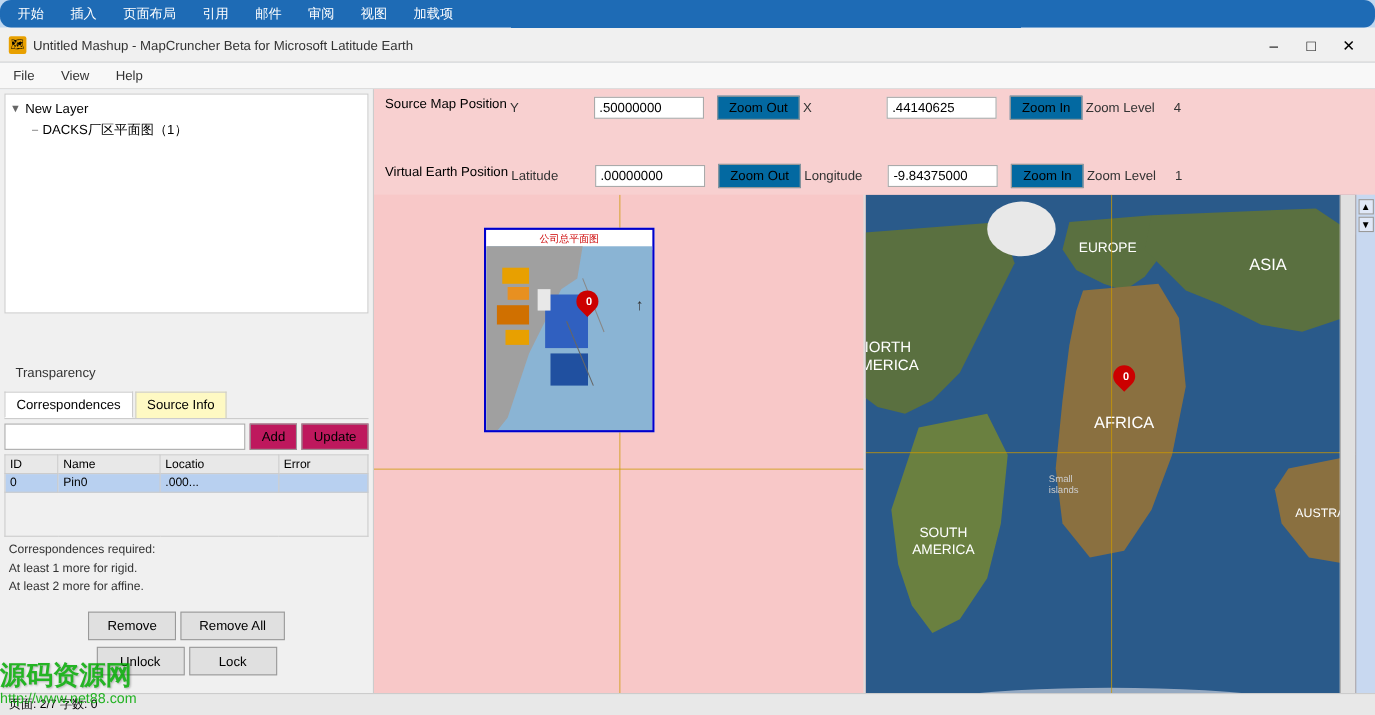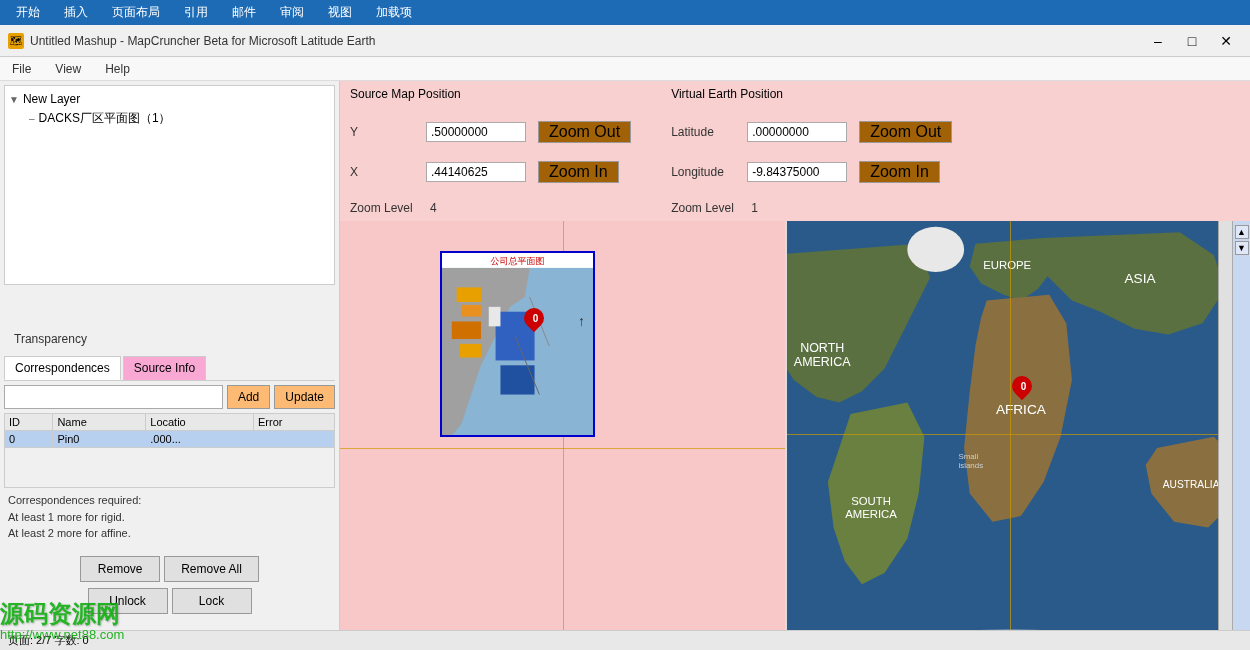--- a/index.html
+++ b/index.html
@@ -52,34 +52,34 @@
     }
     .tree-item { display: flex; align-items: center; gap: 4px; padding: 2px 0; }
     .tree-icon { color: #666; font-size: 10px; }
 
     .transparency-section { padding: 4px 14px; margin-top: 39px; }
     .section-label { font-size: 12px; margin-bottom: 2px; color: #333; }
 
     .tabs { display: flex; border-bottom: 1px solid #ccc; margin: 4px 4px 0; }
     .tab {
       padding: 4px 10px; font-size: 12px; cursor: pointer;
-      background: #f9a8d4; border: 1px solid #ccc; border-bottom: none;
+      background: #fef9c3; border: 1px solid #ccc; border-bottom: none;
       margin-right: 2px;
     }
     .tab.active { background: white; border-bottom: 1px solid white; }
 
     .corr-content { padding: 4px; }
 
     .input-row { display: flex; gap: 4px; margin-bottom: 4px; }
     .corr-input {
       flex: 1; height: 24px; border: 1px solid #aaa; padding: 2px 4px; font-size: 12px;
     }
     .btn-sm {
       height: 24px; padding: 2px 10px; font-size: 12px;
-      background: #fdba74; border: 1px solid #999; cursor: pointer;
+      background: #be185d; border: 1px solid #999; cursor: pointer;
     }
 
     .corr-table {
       width: 100%; border-collapse: collapse; font-size: 11px;
       border: 1px solid #ccc;
     }
     .corr-table th {
       background: #e8e8e8; padding: 2px 4px;
       border: 1px solid #ccc; text-align: left; font-weight: normal;
     }
@@ -107,31 +107,31 @@
     .map-area {
       flex: 1; display: flex; flex-direction: column; background: #f8d0d0;
       position: relative; overflow: hidden;
     }
 
     .map-top-bar {
       display: flex; align-items: flex-start; padding: 6px 10px;
       background: #f8d0d0; gap: 40px; flex-wrap: wrap;
     }
 
-    .map-info-group { display: flex; flex-direction: column; gap: 18px; }
+    .map-info-group { display: flex; flex-direction: row; gap: 3px; }
     .map-info-row { display: flex; align-items: center; gap: 6px; }
     .map-label { font-size: 12px; color: #333; width: 70px; }
     .map-value-input {
       width: 100px; height: 20px; font-size: 12px;
       border: 1px solid #aaa; padding: 1px 4px; background: white;
     }
     .map-zoom-value { font-size: 12px; color: #333; margin-left: 4px; }
     .zoom-btn {
-      height: 22px; padding: 1px 10px; font-size: 16px;
-      background: #a16207; border: 1px solid #999; cursor: pointer;
+      height: 22px; padding: 1px 10px; font-size: 12px;
+      background: #0369a1; border: 1px solid #999; cursor: pointer;
     }
 
     .map-views {
       flex: 1; display: flex; position: relative;
     }
 
     
     .source-map {
       flex: 1; background: #f8c8c8; position: relative; overflow: hidden;
       border-right: 2px solid #ddd;
@@ -181,21 +181,21 @@
     .watermark2 {
       position: fixed; bottom: 0; left: 0;
       color: #00aa00; font-size: 13px;
       opacity: 0.85; z-index: 100; pointer-events: none;
     }
 
     
     .office-top {
       position: fixed; top: 0; left: 0; right: 0; height: 25px;
       background: #1e6bb5; display: flex; align-items: center; gap: 8px;
-      padding: 0 8px; z-index: 200;
+      padding: 0 8px; z-index: 200; border-radius: 10px;
     }
     .office-tab {
       color: white; font-size: 12px; padding: 2px 8px; cursor: pointer;
     }
 
     
     .right-panel {
       width: 18px; background: #c8d8f0;
       display: flex; flex-direction: column; align-items: center;
       border-left: 1px solid #aaa; padding-top: 4px; gap: 2px;

